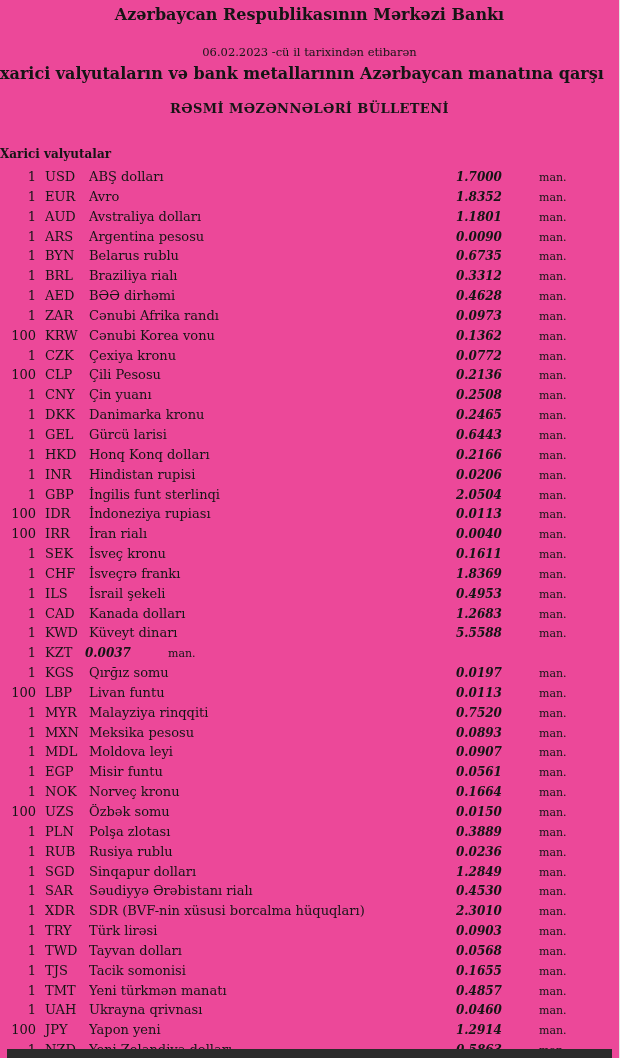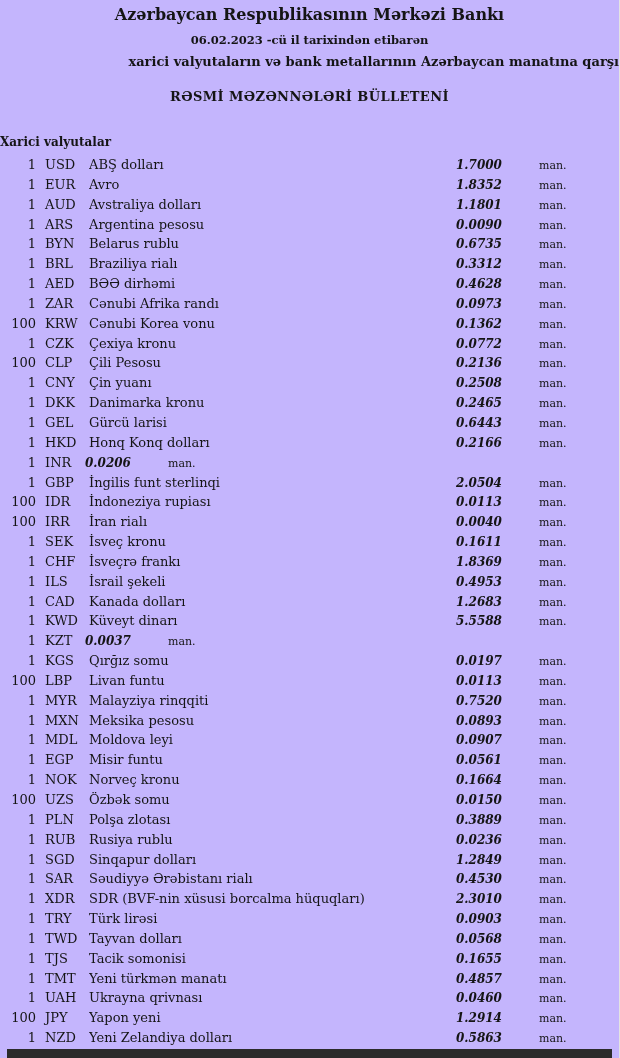--- a/index.html
+++ b/index.html
@@ -11,39 +11,39 @@
     color: #151515;
     overflow: hidden;
   }
   .page {
     position: relative;
     width: 620px;
     height: 1058px;
     box-sizing: border-box;
     padding-top: 5px;
     border-right: 1px solid #e3e3e3;
-    background: #c4b5fd;
+    background: #ec4899;
   }
   .bank-title {
     text-align: center;
     font-weight: bold;
     font-size: 16px;
     line-height: 20px;
   }
   .date-line {
     text-align: center;
-    font-weight: bold;
+    font-weight: normal;
     font-size: 11.5px;
     line-height: 14px;
-    margin-top: 8px;
+    margin-top: 20px;
   }
   .subtitle-line {
-    text-align: right;
+    text-align: left;
     font-weight: bold;
-    font-size: 13px;
+    font-size: 16px;
     line-height: 15px;
     margin-top: 7px;
   }
   .bulletin-title {
     text-align: center;
     font-weight: bold;
     font-size: 13px;
     line-height: 16px;
     margin-top: 20px;
     letter-spacing: 0.4px;
@@ -234,20 +234,21 @@
     <span class="qty">1</span>
     <span class="code">HKD</span>
     <span class="name">Honq Konq dolları</span>
     <span class="rate">0.2166</span>
     <span class="unit">man.</span>
   </div>
 
   <div class="row">
     <span class="qty">1</span>
     <span class="code">INR</span>
+    <span class="name">Hindistan rupisi</span>
     <span class="rate">0.0206</span>
     <span class="unit">man.</span>
   </div>
 
   <div class="row">
     <span class="qty">1</span>
     <span class="code">GBP</span>
     <span class="name">İngilis funt sterlinqi</span>
     <span class="rate">2.0504</span>
     <span class="unit">man.</span>

